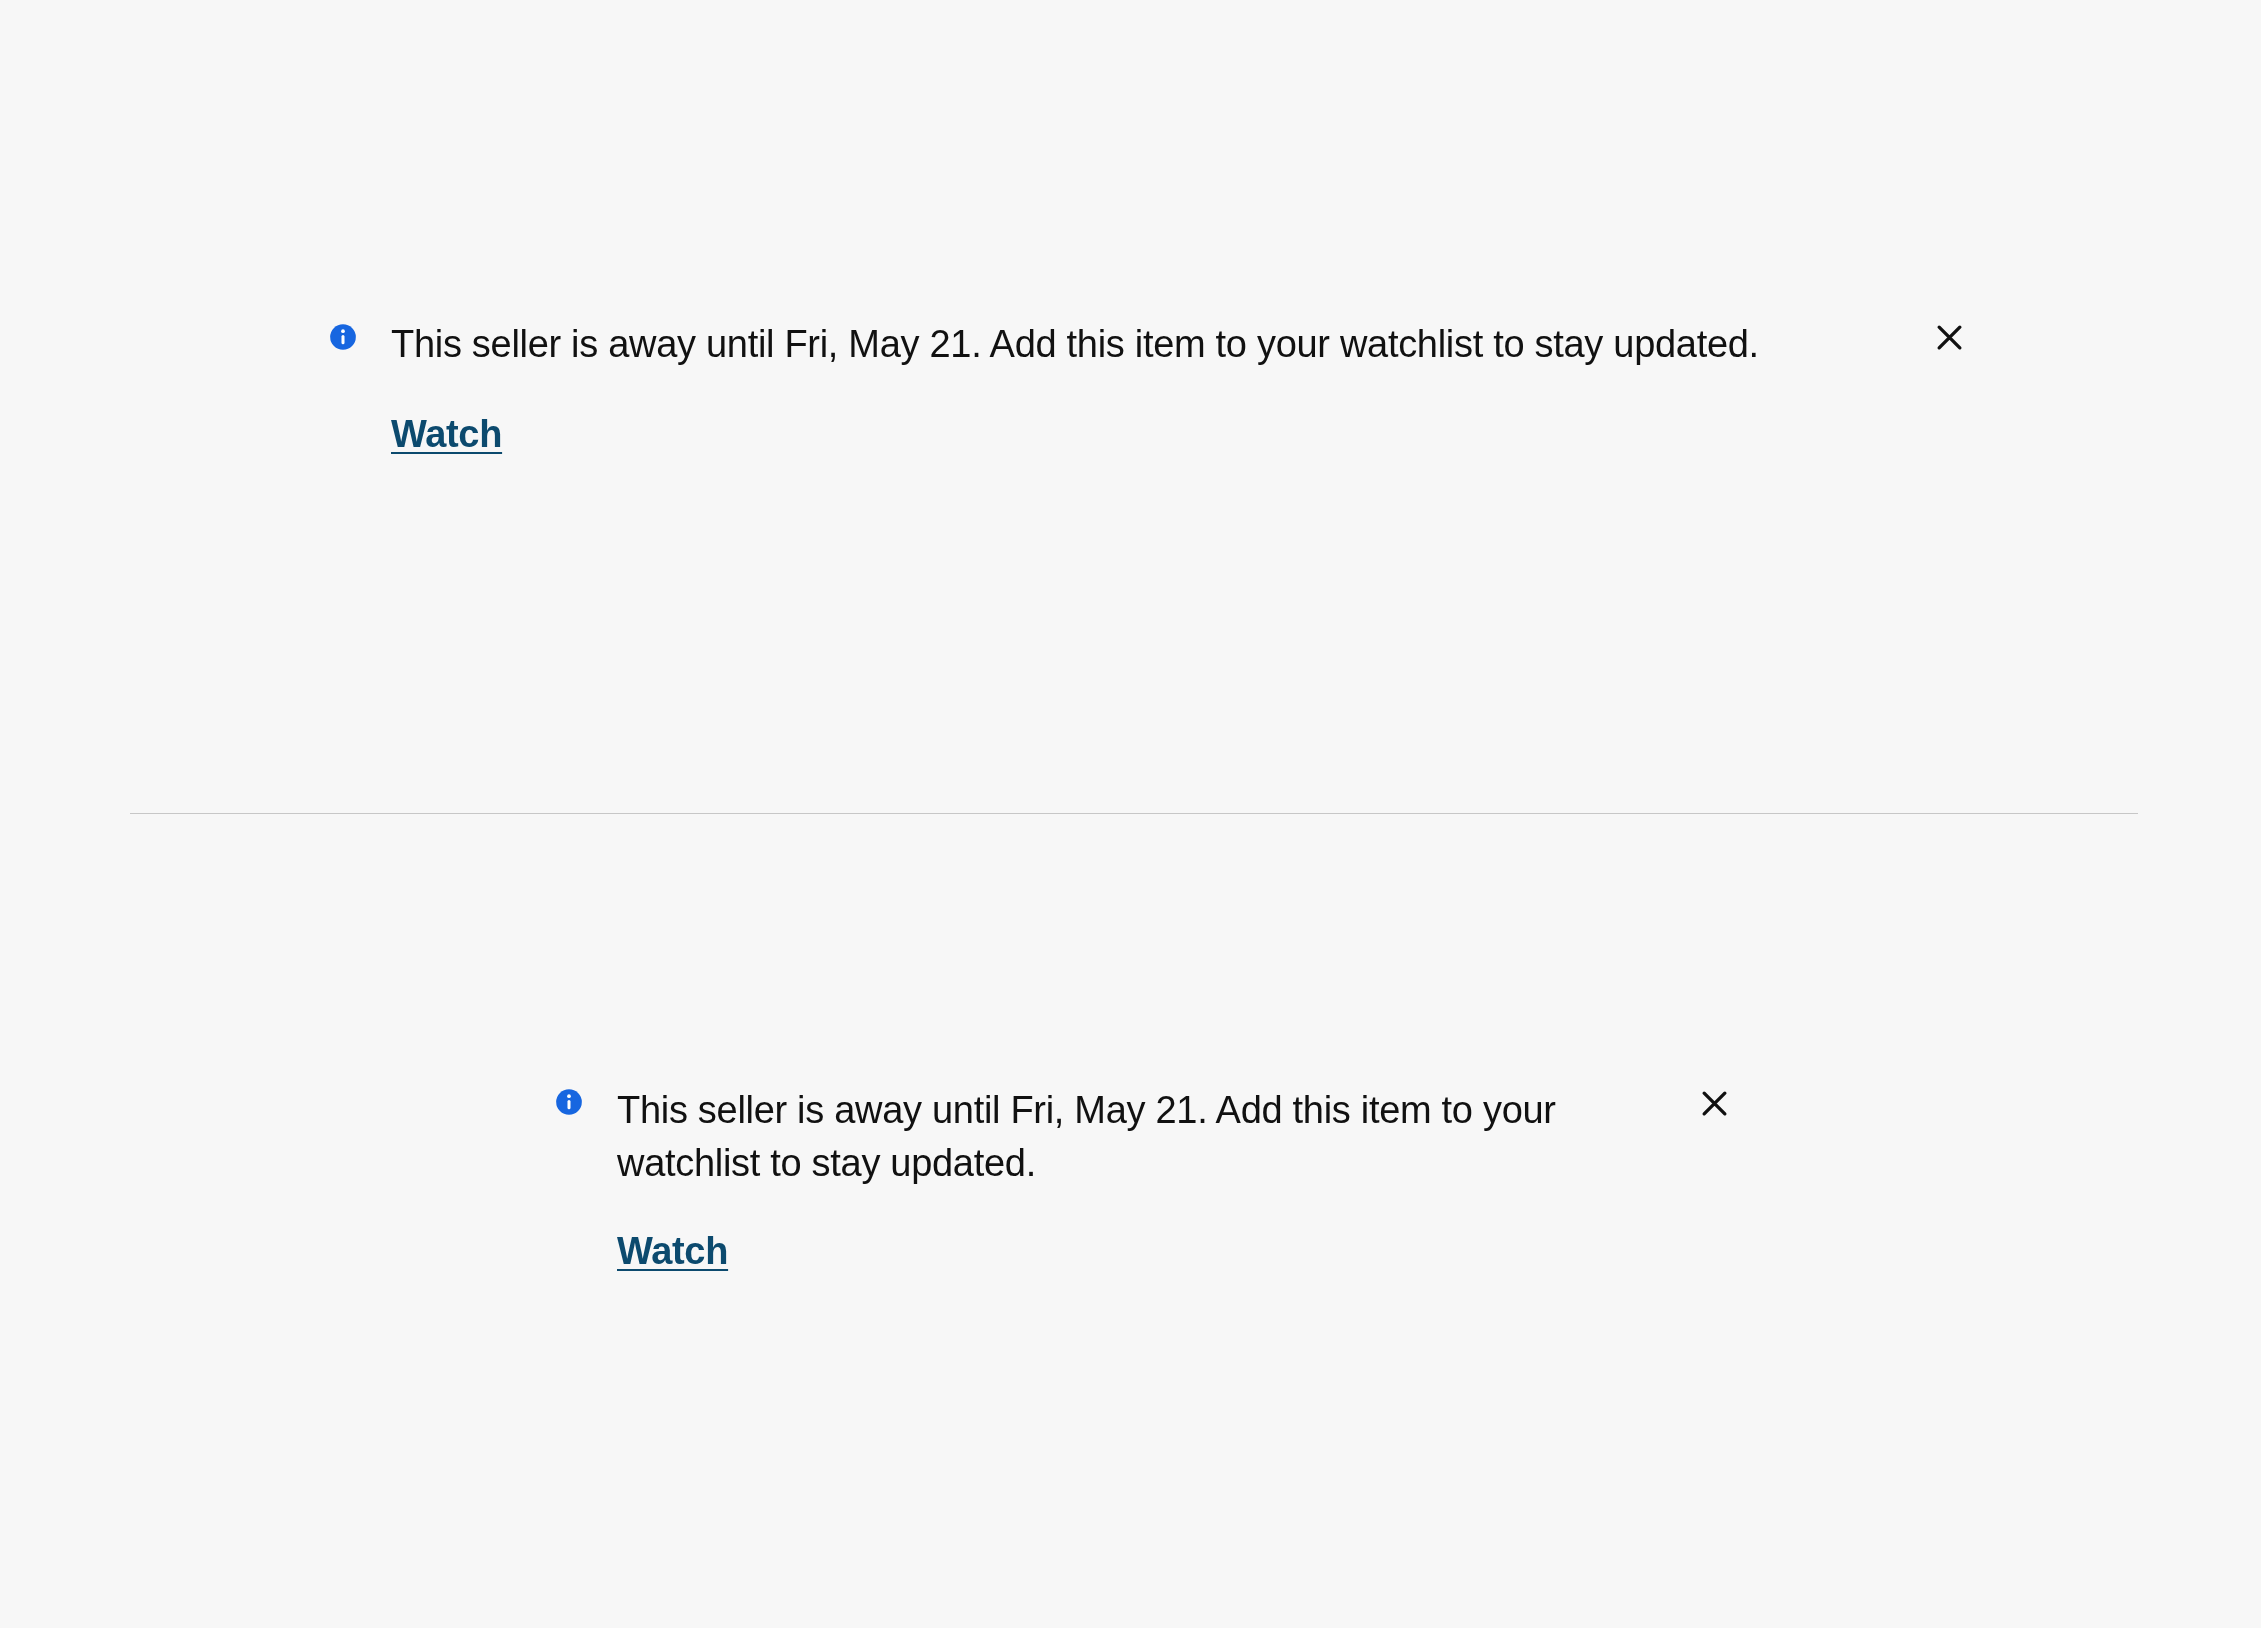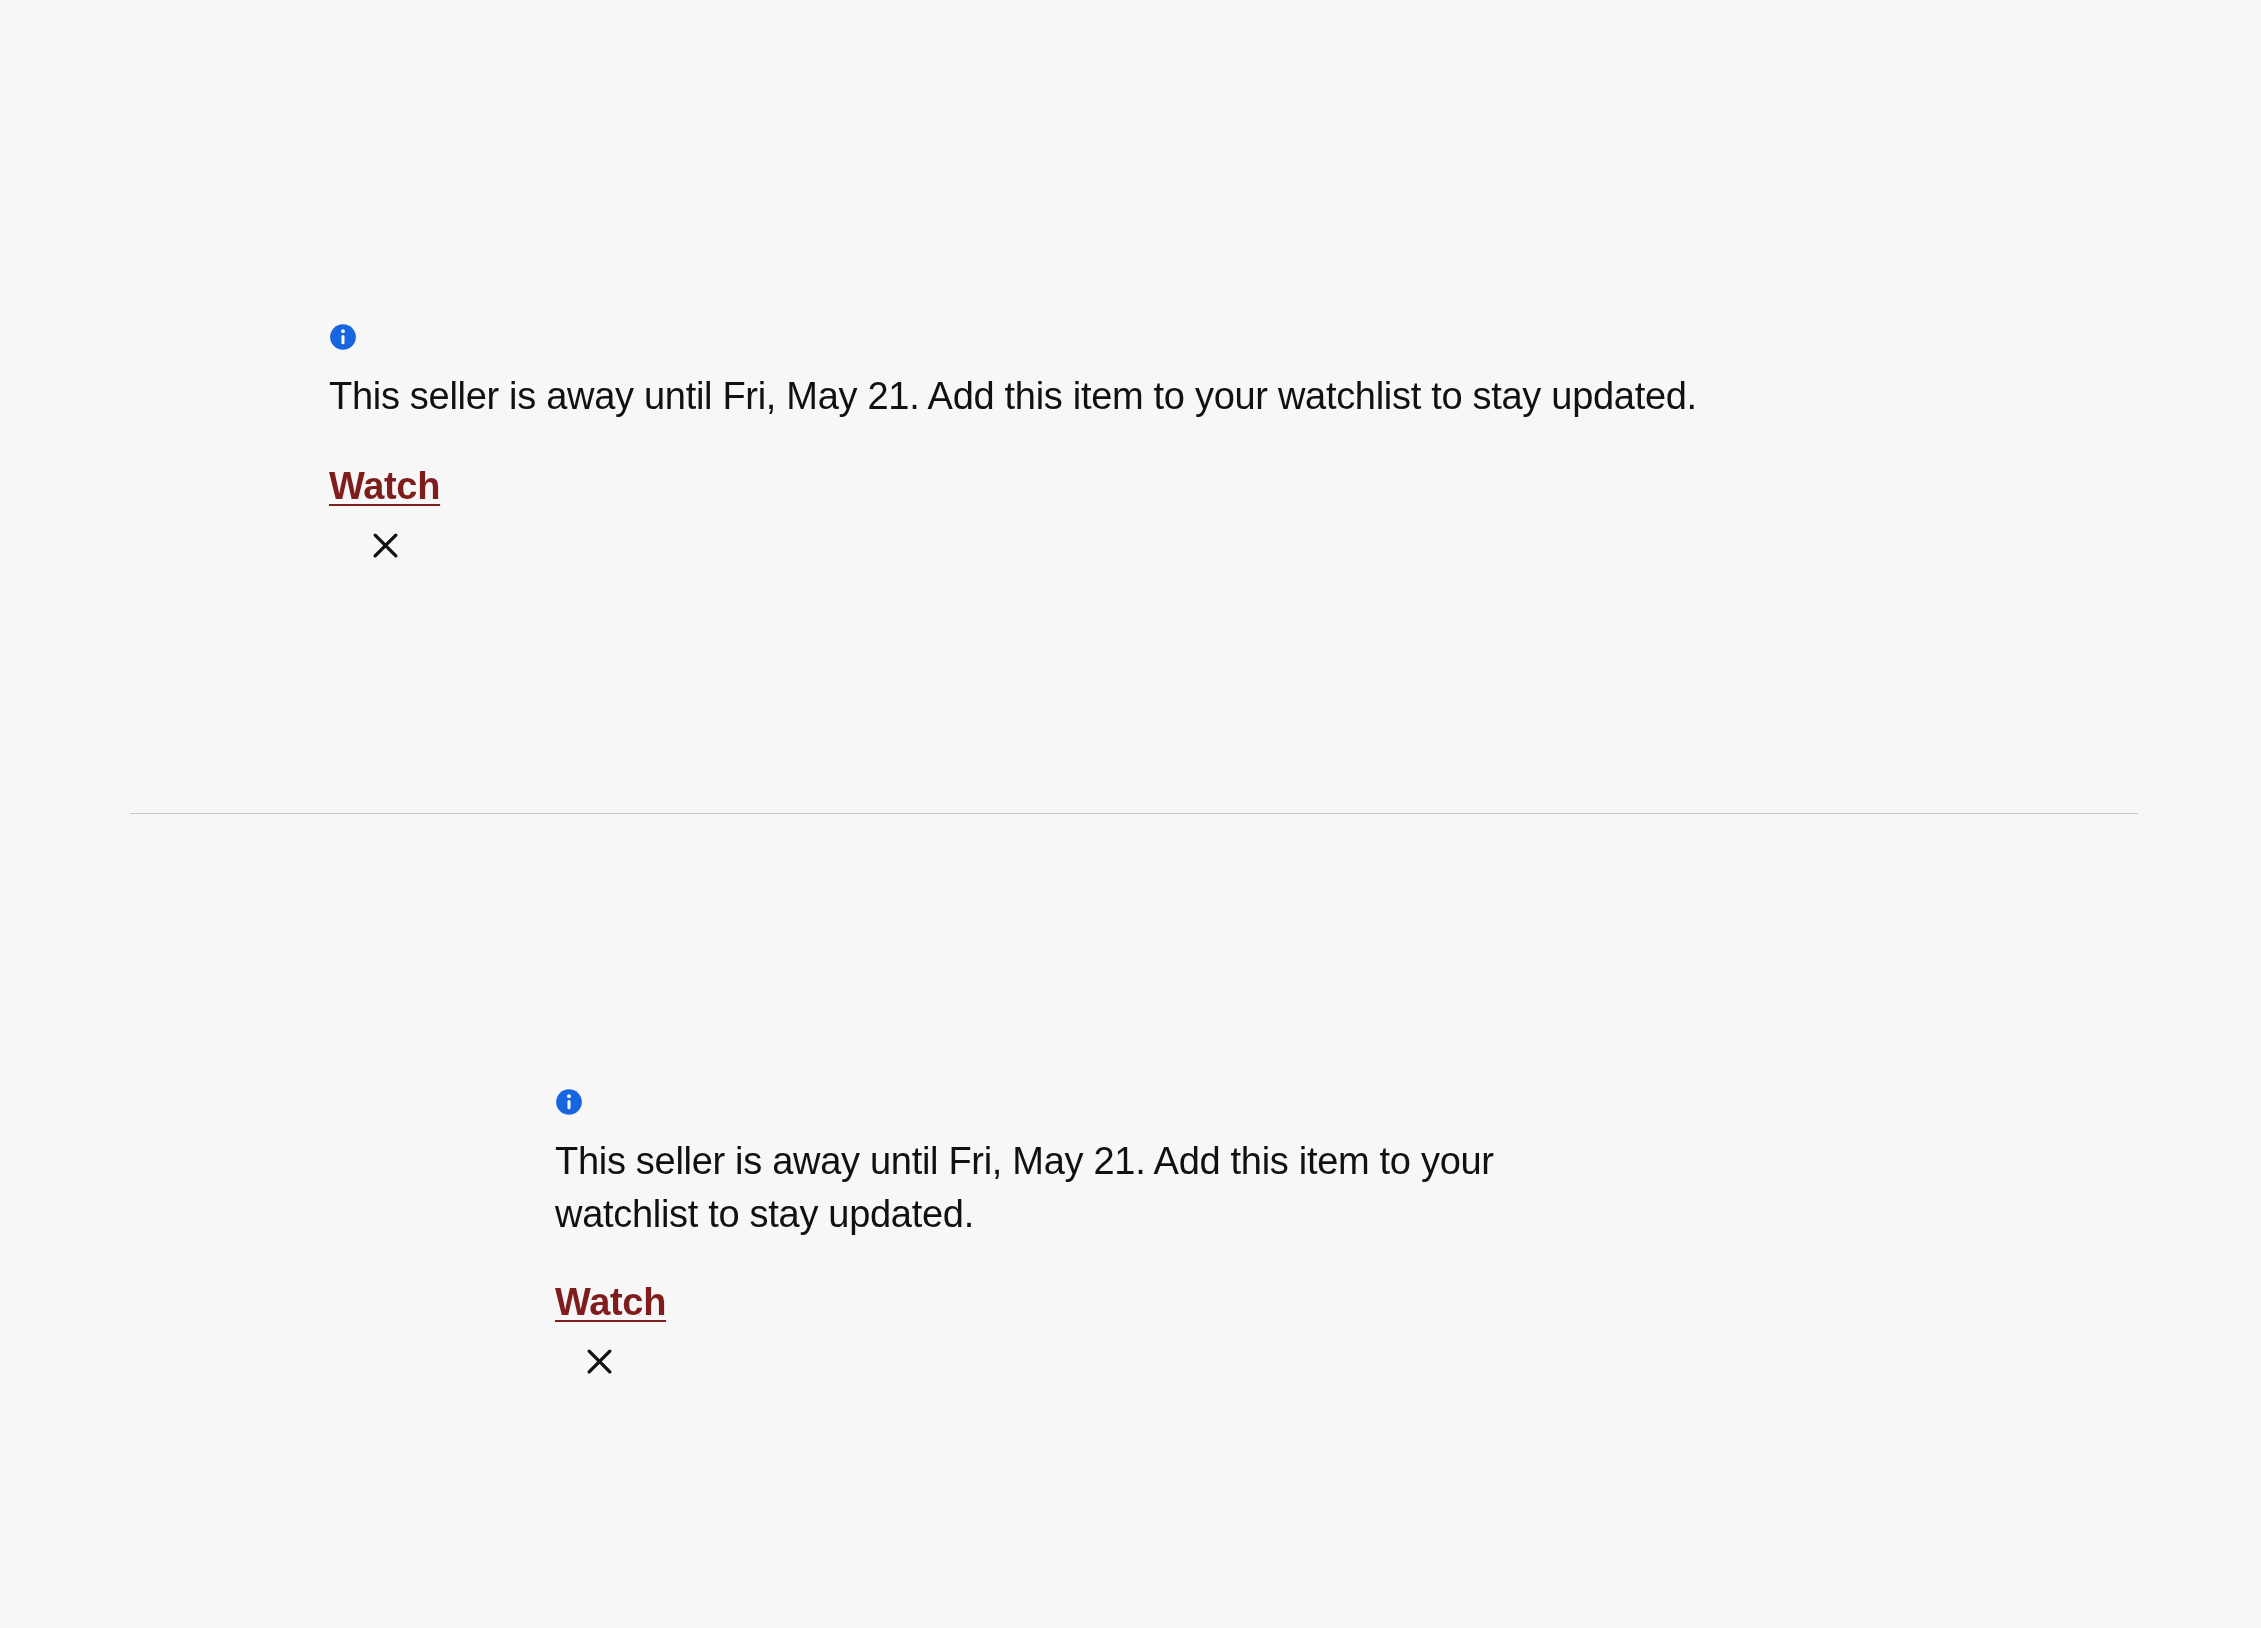--- a/index.html
+++ b/index.html
@@ -30,22 +30,21 @@
       position: absolute;
       top: 813px;
       left: 130px;
       width: 2008px;
       height: 1.2px;
       background-color: #c7c7c7;
     }
     .notice {
       display: flex;
       align-items: flex-start;
-      gap: 19px;
-      flex-direction: column;
+      gap: 34px;
     }
     .info-icon {
       flex-shrink: 0;
       width: 28px;
       height: 28px;
       margin-top: 4.7px;
     }
     .info-icon svg {
       width: 100%;
       height: 100%;
@@ -64,21 +63,21 @@
       max-width: 1413px;
     }
     .section-2 .notice-message {
       max-width: 1013px;
     }
     .watch-link {
       display: inline-block;
       margin-top: 42px;
       font-size: 38px;
       font-weight: 700;
-      color: #7f1d1d;
+      color: #0c4a6e;
       text-decoration: underline;
       text-underline-offset: 4.7px;
       text-decoration-thickness: 2.4px;
       cursor: pointer;
       letter-spacing: -0.3px;
     }
     .close-btn {
       flex-shrink: 0;
       width: 31px;
       height: 31px;

